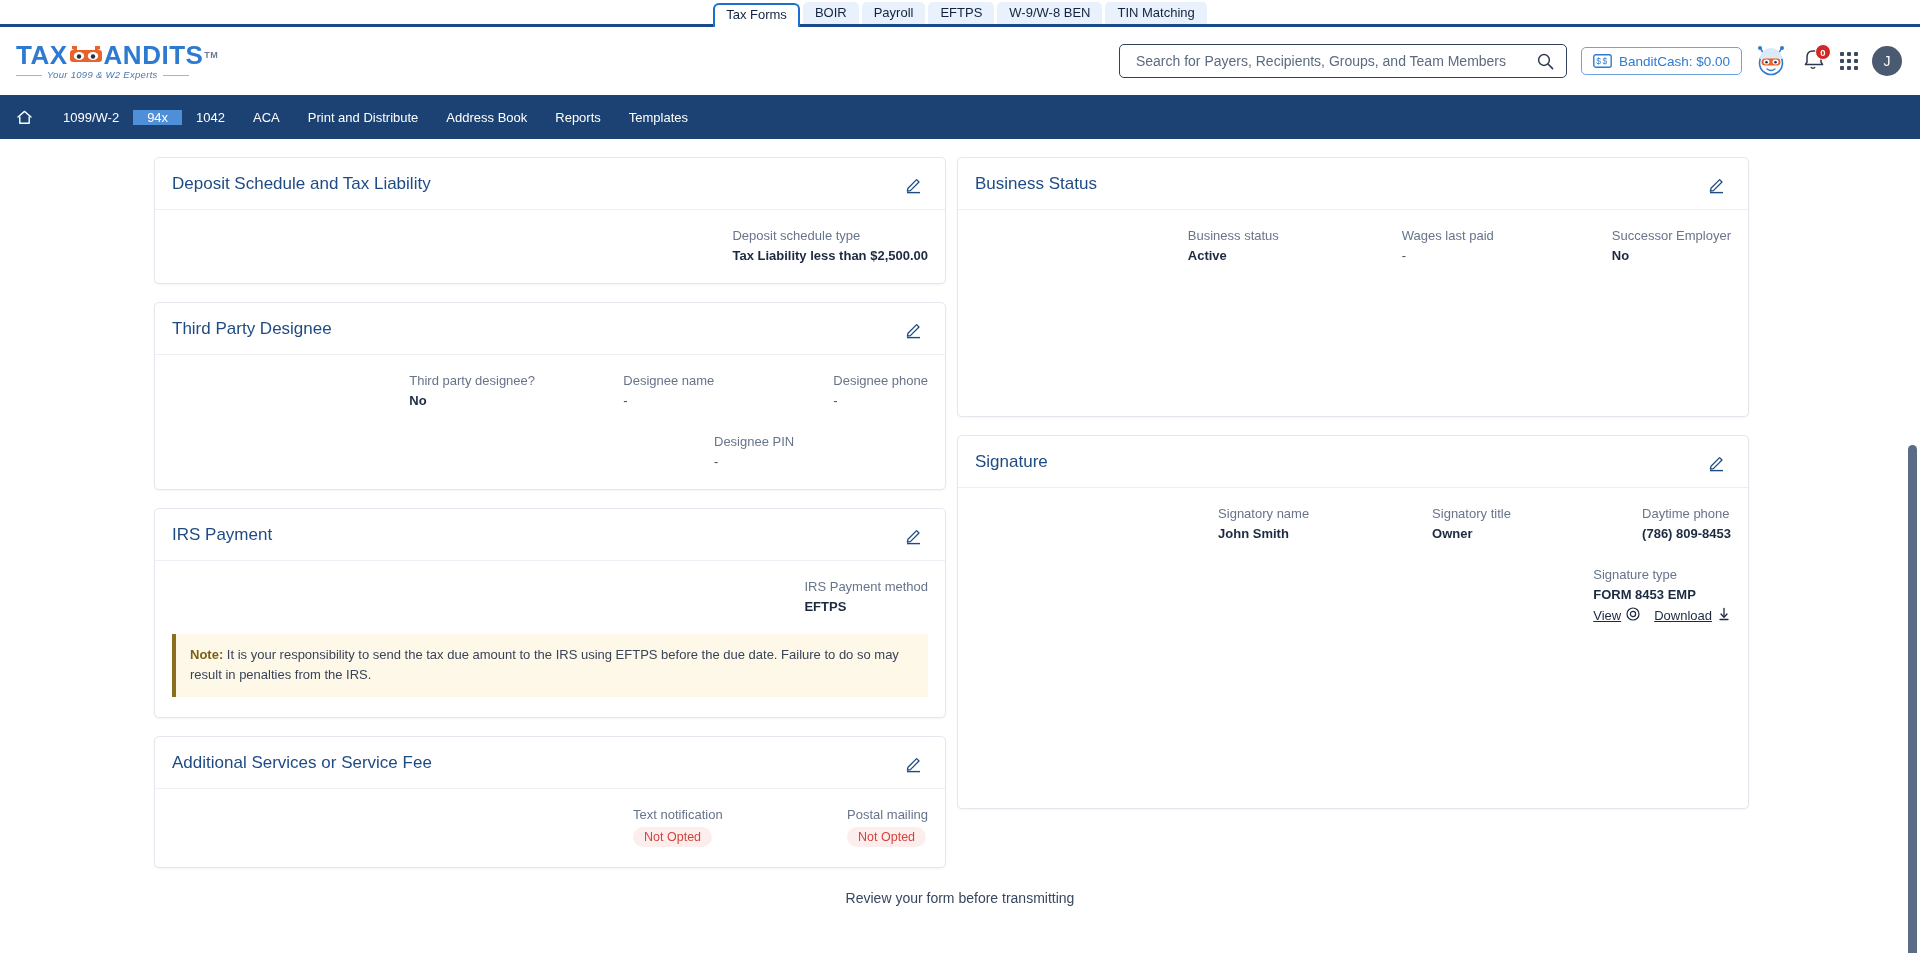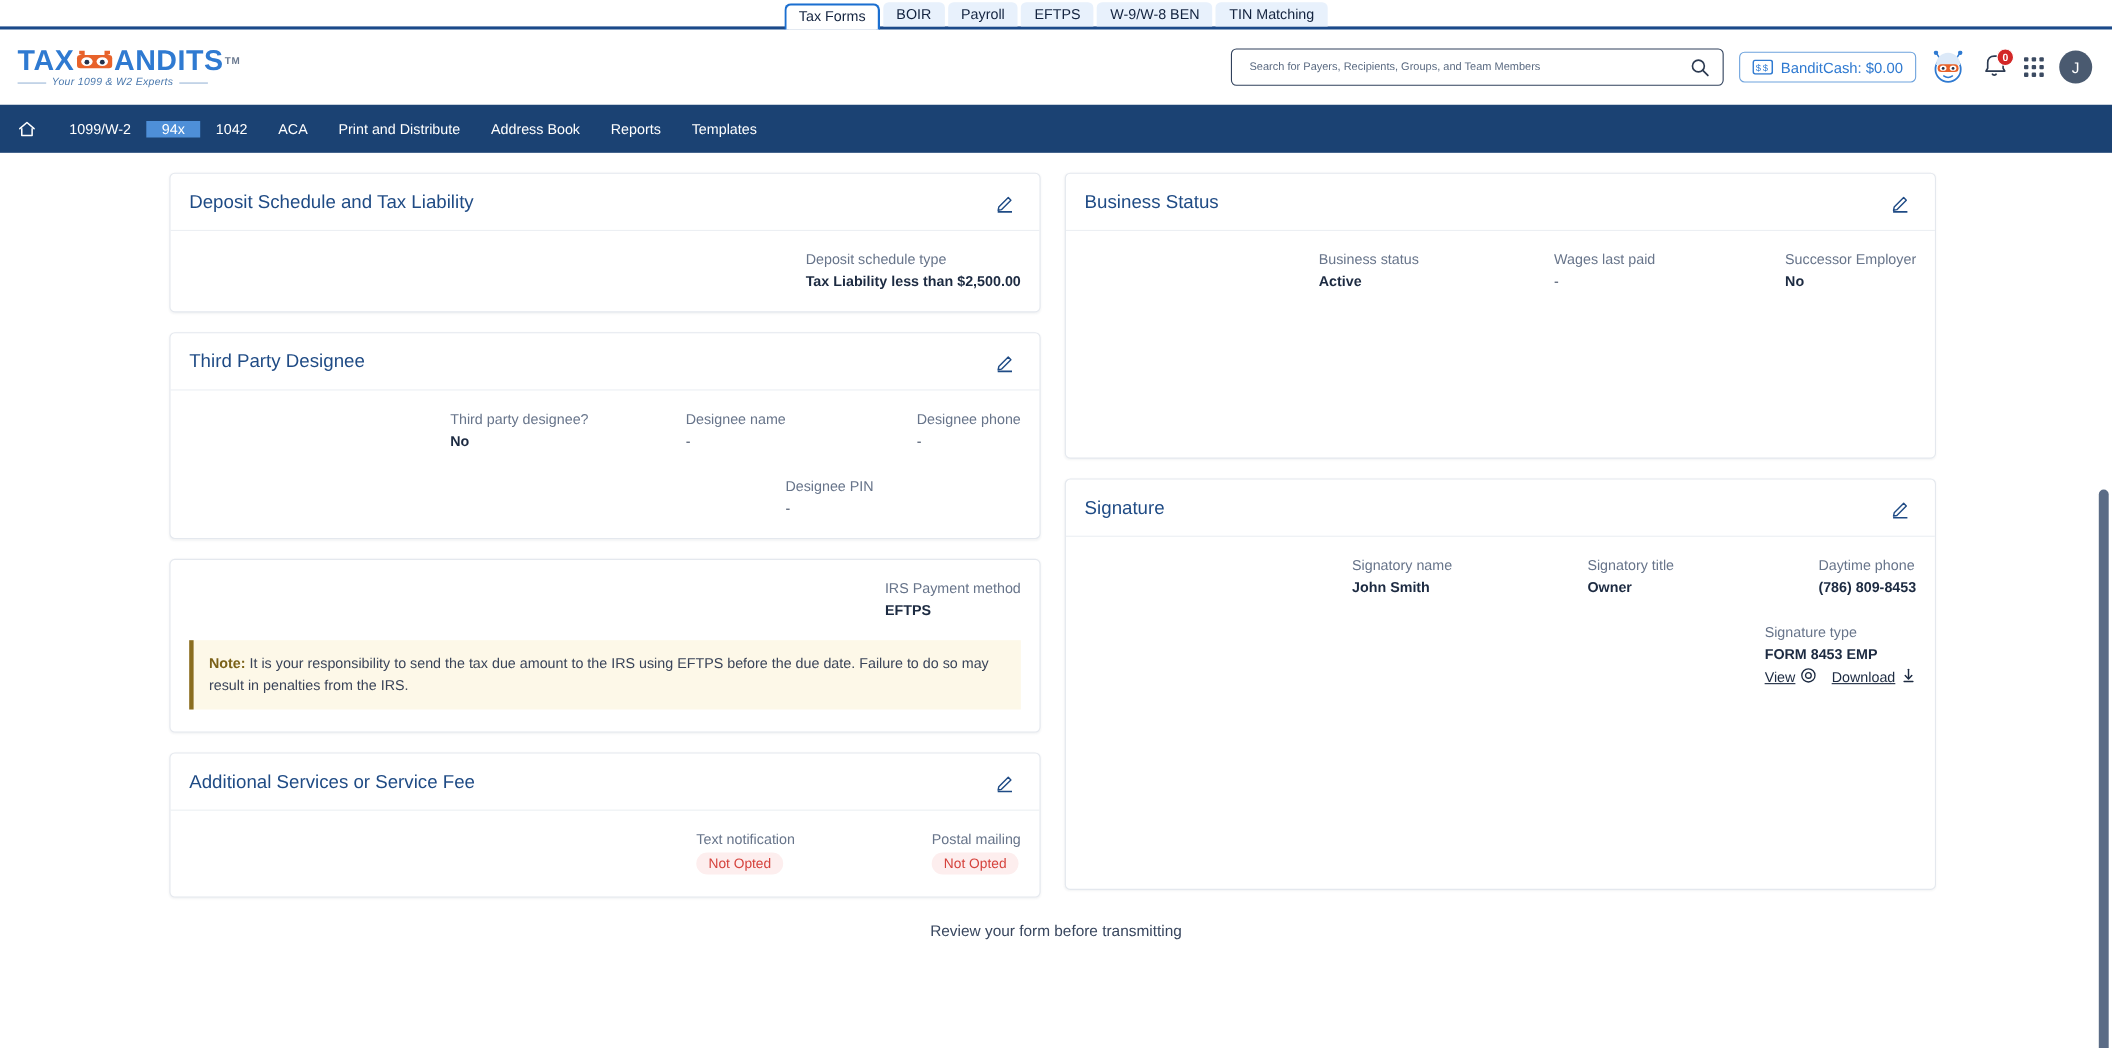--- a/index.html
+++ b/index.html
@@ -91,21 +91,21 @@
   .searchbox {
     width: 448px; height: 34px;
     border: 1px solid #30415c;
     border-radius: 5px;
     display: flex; align-items: center;
     padding: 0 12px 0 16px;
     background: #fff;
   }
   .searchbox input {
     flex: 1; border: none; outline: none;
-    font-size: 10px; color: #3b4a61;
+    font-size: 14px; color: #3b4a61;
     font-family: "Liberation Sans", sans-serif;
     background: transparent;
   }
   .searchbox input::placeholder { color: #5b6b82; }
   .search-icon { width: 17px; height: 17px; flex: none; }
 
   .bandit-cash {
     border: 1px solid #6ea3dd;
     border-radius: 5px;
     height: 28px;
@@ -162,21 +162,21 @@
 
   
   .page {
     height: calc(953px - 27px - 58px - 28px);
     background: #ffffff;
     overflow: hidden;
     position: relative;
   }
   .content {
     display: flex;
-    gap: 22px;
+    gap: 11px;
     padding: 18px 108px 0 154px;
   }
   .col-left { width: 792px; flex: none; }
   .col-right { width: 792px; flex: none; }
 
   .card {
     background: #ffffff;
     border: 1px solid #e4e8ee;
     border-radius: 5px;
     box-shadow: 0 1px 2px rgba(18,38,63,0.05);
@@ -472,20 +472,29 @@
           <div class="field-row">
             <div class="field w1">
               <div class="field-label">Designee PIN</div>
               <div class="field-value dash">-</div>
             </div>
           </div>
         </div>
       </div>
 
       <div class="card">
+        <div class="card-head">
+          <div class="card-title">IRS Payment</div>
+          <span class="pencil">
+            <svg viewBox="0 0 19 19" width="19" height="19" aria-hidden="true">
+              <path d="M4 13.2 L12.6 4.6 L15 7 L6.4 15.6 L3.4 16.2 Z" fill="none" stroke="#1f4b85" stroke-width="1.3" stroke-linejoin="round"></path>
+              <line x1="3" y1="17.6" x2="16" y2="17.6" stroke="#1f4b85" stroke-width="1.4"></line>
+            </svg>
+          </span>
+        </div>
         <div class="card-body">
           <div class="field-row">
             <div class="field">
               <div class="field-label">IRS Payment method</div>
               <div class="field-value">EFTPS</div>
             </div>
           </div>
           <div class="note">
             <b>Note:</b><span> It is your responsibility to send the tax due amount to the IRS using EFTPS before the due date. Failure to do so may result in penalties from the IRS.</span>
           </div>

